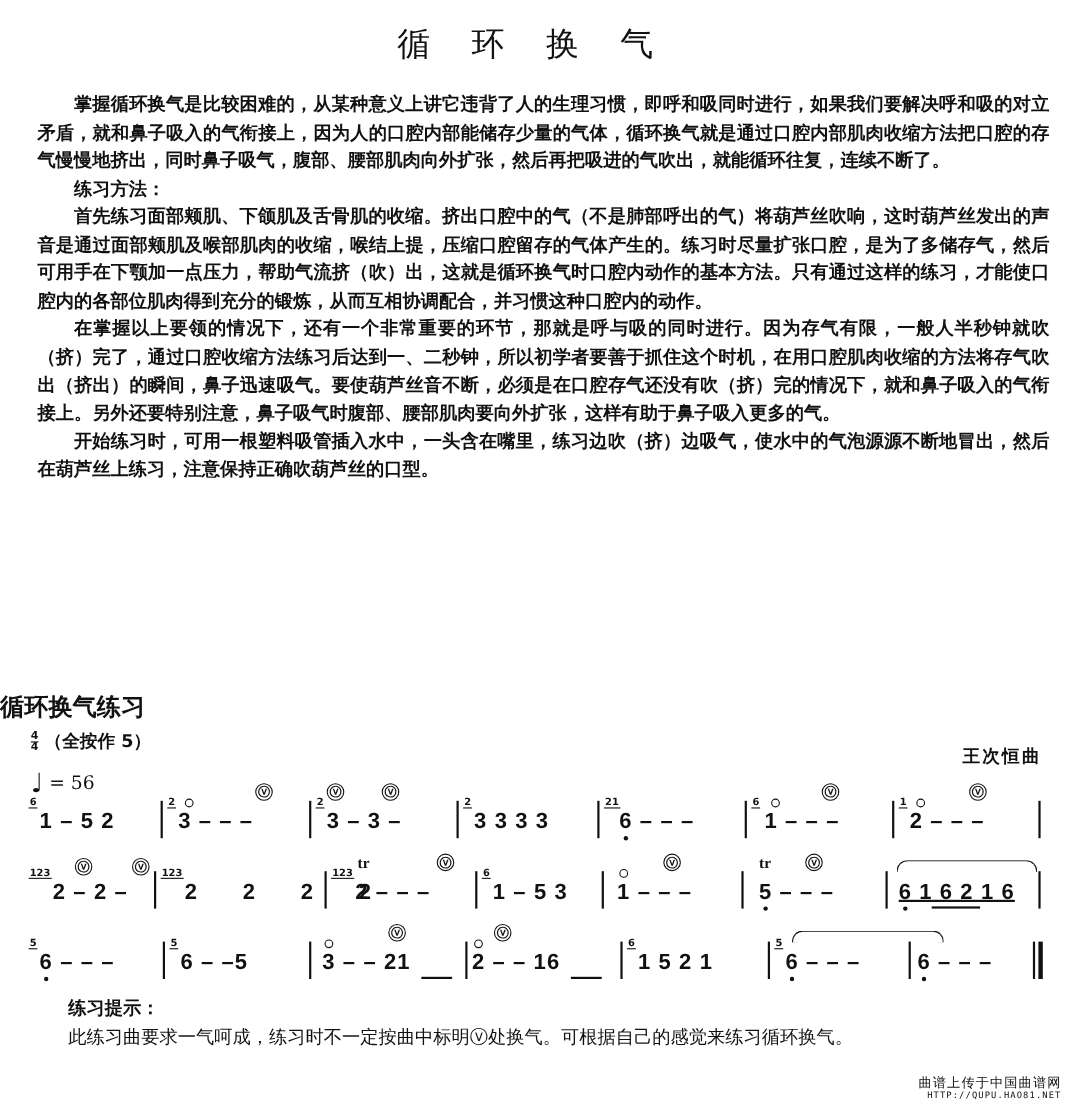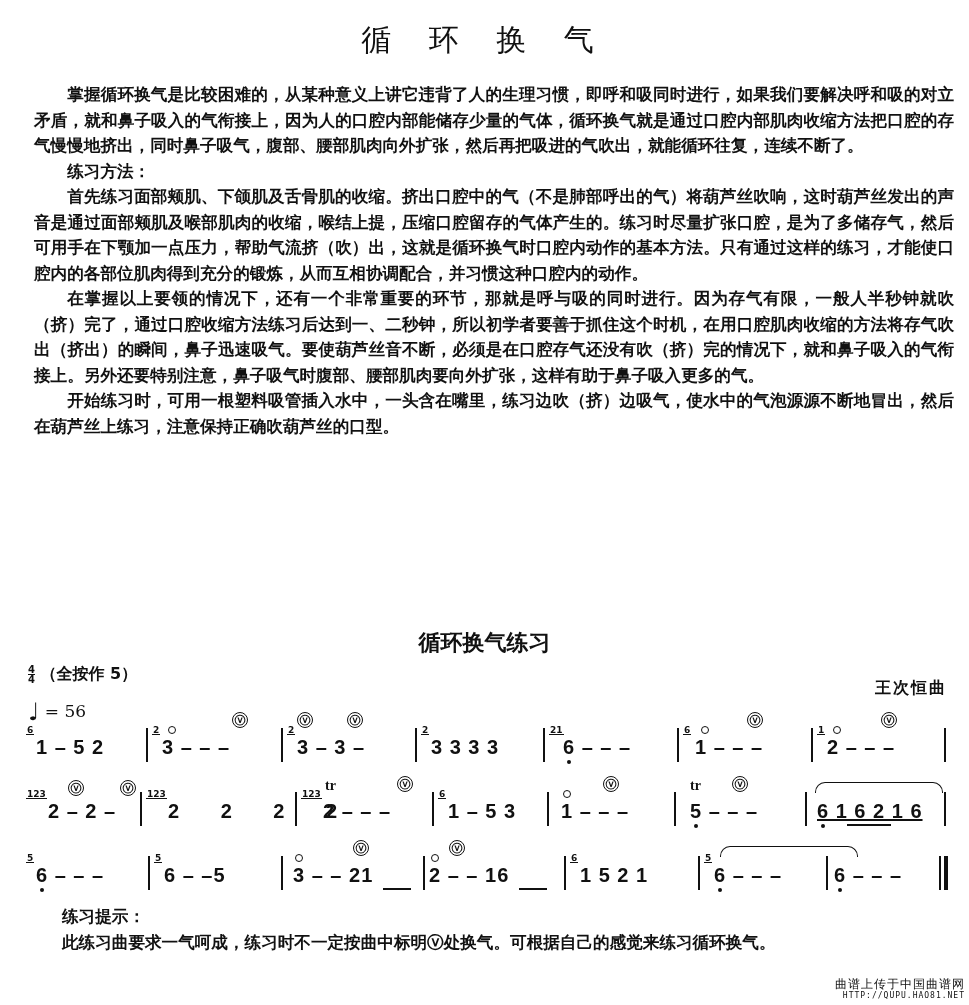--- a/index.html
+++ b/index.html
@@ -1,21 +1,21 @@
 <!DOCTYPE html>
 <html><head>
 <meta charset="utf-8">
 <style>
   html, body { margin:0; padding:0; background:#ffffff; }
   body { width:969px; height:1005px; position:relative; overflow:hidden; color:#111; font-family:"DejaVu Sans", sans-serif; }
   .title { position:absolute; left:0; width:969px; top:20px; text-align:center; font-family:"DejaVu Serif", serif; font-size:30px; letter-spacing:14px; font-weight:normal; }
   .body-text { position:absolute; left:34px; width:920px; top:82px; font-size:16.6px; line-height:25.5px; font-weight:bold; }
   .body-text p { margin:0; text-indent:2em; text-align:justify; }
   .body-text p.heading { text-indent:2em; }
-  .score-title { position:absolute; left:0; width:969px; top:628px; text-align:center; font-size:22px; font-weight:bold; }
+  .score-title { position:absolute; left:0; width:969px; top:628px; font-size:22px; font-weight:bold; }
   .meta-line { position:absolute; font-weight:bold; font-size:16px; }
   .frac { display:inline-block; vertical-align:middle; text-align:center; font-size:10px; line-height:9px; font-weight:bold; }
   .frac span { display:block; }
   .frac .bar { border-top:1.5px solid #111; }
   .composer { position:absolute; right:22px; top:678px; font-size:16px; font-weight:bold; letter-spacing:2px; }
   .tempo { position:absolute; left:28px; top:698px; font-family:"DejaVu Serif", serif; font-size:17px; }
   .tempo .note { display:inline-block; font-size:24px; vertical-align:-3px; }
   .staff-row { position:absolute; left:26px; width:920px; height:50px; }
   .measure { position:absolute; top:0; height:48px; }
   .barline { position:absolute; top:12px; width:2px; height:34px; background:#111; }
@@ -25,21 +25,21 @@
   .grace { position:absolute; top:10px; font-size:9px; font-weight:bold; line-height:8px; text-align:center; }
   .grace .g { display:block; border-bottom:1.2px solid #111; padding:0 1px; }
   .breath { position:absolute; top:-4px; width:16px; height:16px; border:1.6px solid #111; border-radius:50%; font-size:11px; font-weight:bold; text-align:center; line-height:16px; box-sizing:border-box; }
   .trill { position:absolute; top:8px; height:6px; border-top:none; font-size:12px; color:#111; overflow:hidden; white-space:nowrap; letter-spacing:-1px; }
   .trill-label { position:absolute; top:-2px; font-family:Liberation Serif, serif; font-size:14px; font-weight:bold; }
   .circle-o { position:absolute; top:10px; width:6px; height:6px; border:1.2px solid #111; border-radius:50%; }
   .dot-below { position:absolute; width:4px; height:4px; background:#111; border-radius:50%; }
   .underline { position:absolute; height:1.5px; background:#111; }
   .slur { position:absolute; border:1.5px solid #111; border-bottom:none; border-radius:10px 10px 0 0; height:10px; }
   .tips-title { position:absolute; left:62px; top:906px; font-size:16.6px; font-weight:bold; }
-  .tips-text { position:absolute; left:62px; top:932px; font-size:16.6px; font-weight:bold;text-align:center; }
+  .tips-text { position:absolute; left:62px; top:932px; font-size:16.6px; font-weight:normal;text-align:center; }
   .watermark { position:absolute; right:4px; top:978px; text-align:right; line-height:12px; }
   .watermark .wm1 { font-size:12px; letter-spacing:1px; }
   .watermark .wm2 { font-size:8px; font-family:"DejaVu Sans Mono", monospace; letter-spacing:1px; }
 </style>
 </head>
 <body>
 
 <div class="title">循 环 换 气</div>
 
 <div class="body-text">

